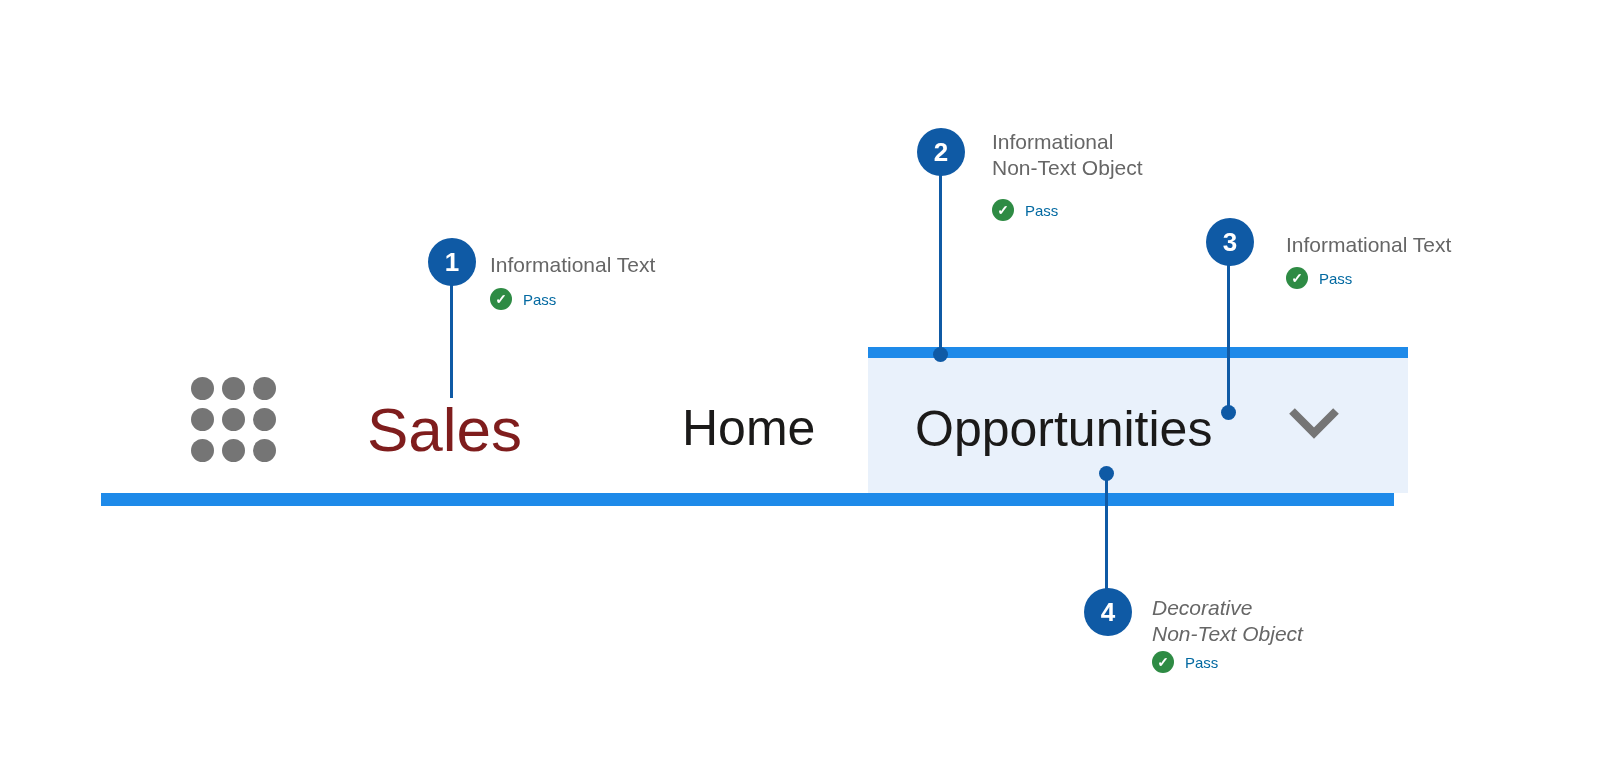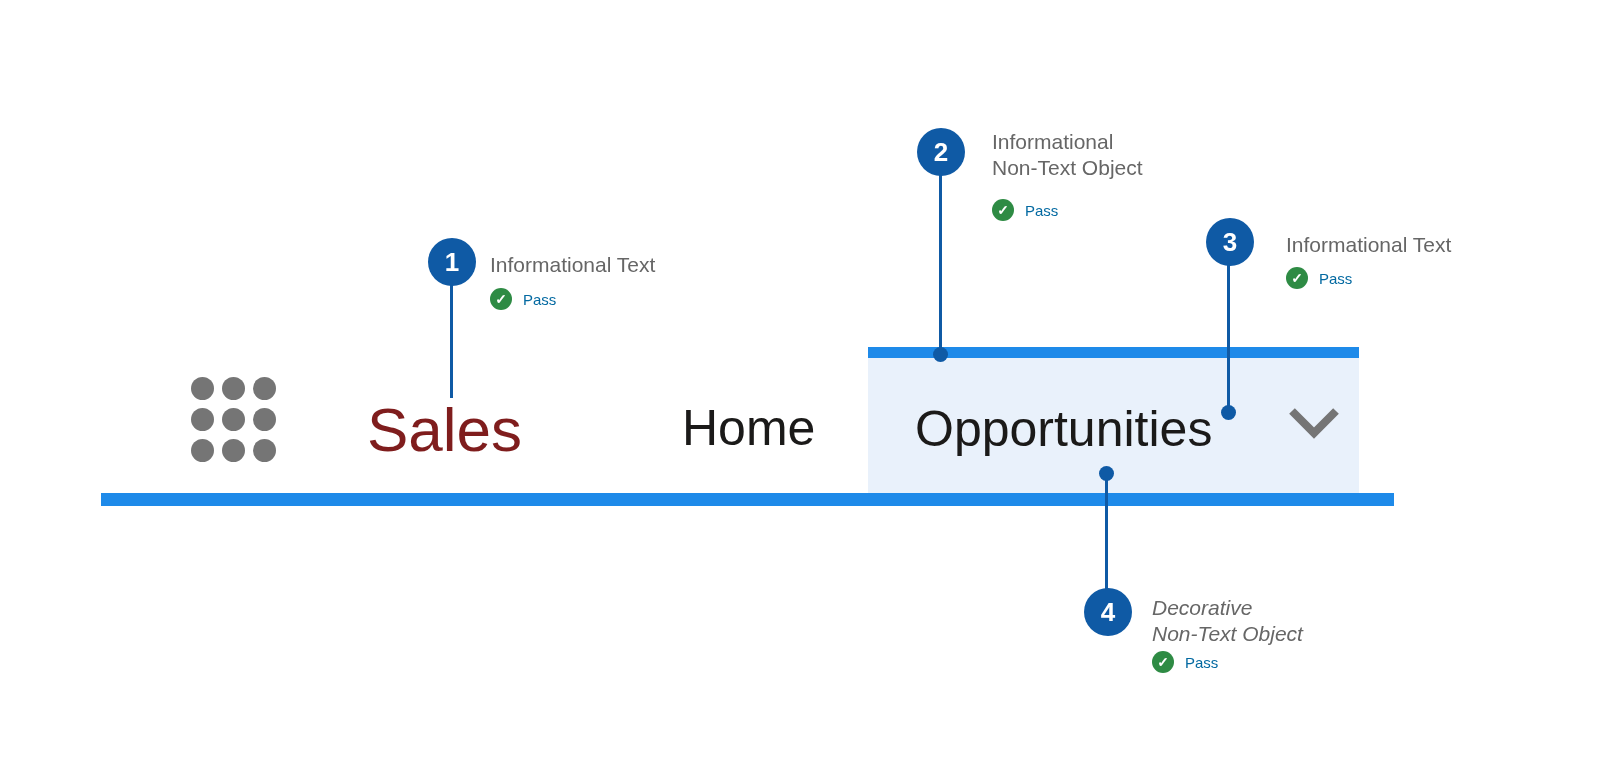--- a/index.html
+++ b/index.html
@@ -6,21 +6,21 @@
   .stage{
     position:relative;width:1600px;height:764px;background:#FFFFFF;overflow:hidden;
     font-family:"Liberation Sans", sans-serif;
   }
   
   .waffle{position:absolute;left:191px;top:377px;display:grid;
     grid-template-columns:repeat(3,23px);grid-auto-rows:23px;gap:8px;}
   .waffle .dot{width:23px;height:23px;border-radius:50%;background:#757575;}
   .app-name{position:absolute;left:367px;top:399px;font-size:62px;line-height:1;color:#7f1d1d;white-space:nowrap;}
   .nav-home{position:absolute;left:682px;top:403px;font-size:50px;line-height:1;color:#1B1A19;white-space:nowrap;cursor:pointer;}
-  .tab{position:absolute;left:868px;top:347px;width:491px;height:146px;background:#E9F1FB;cursor:pointer;}
+  .tab{position:absolute;left:868px;top:347px;width:540px;height:146px;background:#E9F1FB;cursor:pointer;}
   .tab-topbar{position:absolute;left:0;top:0;width:100%;height:11px;background:#1E8AE9;}
   .tab-label{position:absolute;left:47px;top:57px;font-size:50px;line-height:1;color:#1B1A19;white-space:nowrap;}
   .chevron{position:absolute;left:419px;top:58px;width:54px;height:34px;}
   .underline-bar{position:absolute;left:101px;top:493px;width:1293px;height:13px;background:#1E8AE9;}
   
   .co-circle{position:absolute;width:48px;height:48px;border-radius:50%;background:#0F5AA5;
     color:#fff;display:flex;align-items:center;justify-content:center;
     font-size:26px;font-weight:600;z-index:3;}
   .co-line{position:absolute;width:3px;background:#0F5AA5;z-index:2;}
   .co-dot{position:absolute;width:15px;height:15px;border-radius:50%;background:#0F5AA5;z-index:3;}

